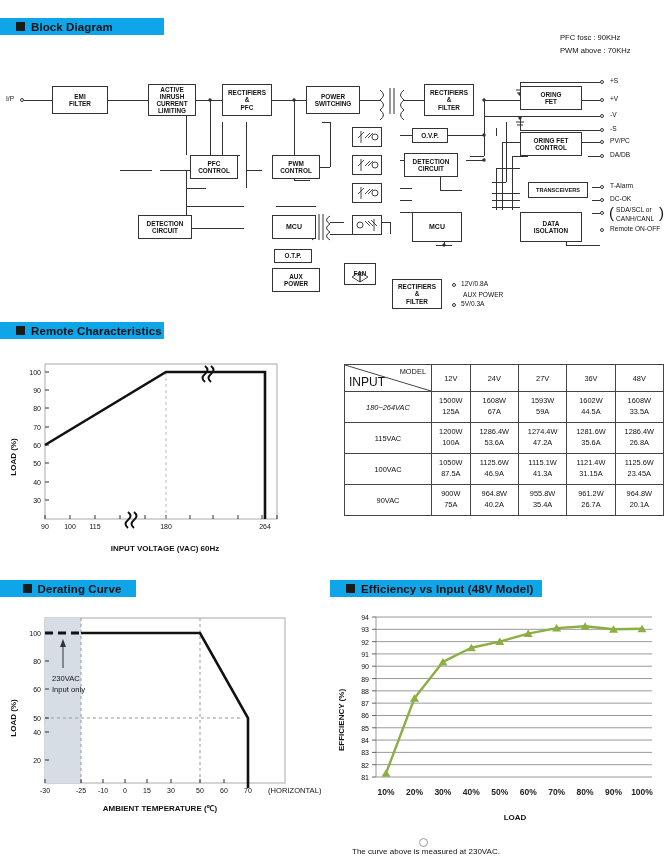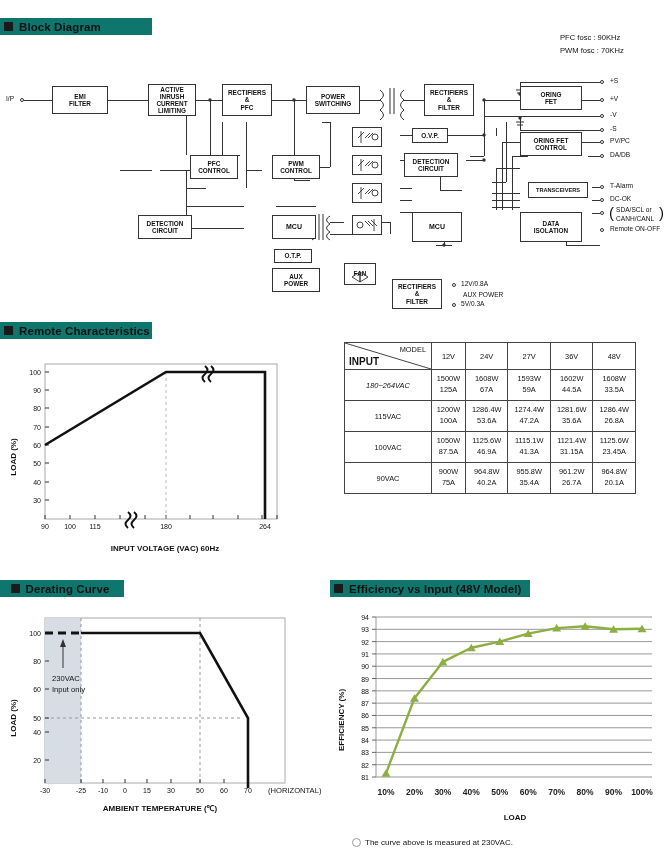--- a/index.html
+++ b/index.html
@@ -2,22 +2,22 @@
 <html><head>
 <meta charset="utf-8">
 <style>
   html,body{margin:0;padding:0;}
   body{
     width:670px;height:859px;background:#fff;
     font-family:"Liberation Sans", sans-serif;
     color:#111;position:relative;overflow:hidden;
   }
   .section-head{
-    position:absolute;height:17px;background:#0f766e;
-    display:flex;align-items:center;padding-left:4px;
+    position:absolute;height:17px;background:#0ea5e9;
+    display:flex;align-items:center;padding-left:16px;
   }
   .section-head .sq{
     width:9px;height:9px;background:#1a1a1a;margin-right:6px;flex:none;
   }
   .section-head .txt{
     font-size:11.5px;font-weight:bold;color:#111;letter-spacing:.1px;
     padding-right:8px;white-space:nowrap;
   }
   .blk{
     position:absolute;border:1px solid #333;background:#fff;
@@ -46,21 +46,21 @@
 </style>
 </head>
 <body>
 
 <div class="section-head" style="left:0;top:18px;width:148px;">
   <span class="sq"></span>
   <span class="txt">Block Diagram</span>
 </div>
 
 <div class="note" style="left:560px;top:33px;">PFC fosc : 90KHz</div>
-<div class="note" style="left:560px;top:46px;">PWM fosc : 70KHz</div>
+<div class="note" style="left:560px;top:46px;">PWM above : 70KHz</div>
 
 <div id="bd" style="position:absolute;left:0;top:60px;width:670px;height:260px;">
   <svg width="670" height="260">
     <g stroke="#333" stroke-width="1" fill="none" shape-rendering="crispEdges">
 
       <line x1="24" y1="40" x2="52" y2="40"></line>
       <line x1="108" y1="40" x2="148" y2="40"></line>
       <line x1="196" y1="40" x2="222" y2="40"></line>
       <line x1="272" y1="40" x2="306" y2="40"></line>
       <line x1="360" y1="40" x2="380" y2="40"></line>
@@ -352,26 +352,26 @@
   <g stroke="#111" stroke-width="2" fill="none">
     <path d="M128,160 q5,4 0,8 q-5,4 0,8"></path>
     <path d="M134,160 q5,4 0,8 q-5,4 0,8"></path>
     <path d="M205,14 q5,4 0,8 q-5,4 0,8"></path>
     <path d="M211,14 q5,4 0,8 q-5,4 0,8"></path>
   </g>
   <text class="axlabel" transform="translate(16,105) rotate(-90)" text-anchor="middle">LOAD (%)</text>
   <text class="axlabel" x="165" y="199" text-anchor="middle">INPUT VOLTAGE (VAC) 60Hz</text>
 </svg>
 
-<table class="spec" style="left:344px;top:342px;width:292px;">
+<table class="spec" style="left:344px;top:364px;width:320px;">
   <tbody>
       <tr>
     <td class="hd" style="height:26px;position:relative;width:86px;">
       <span style="position:absolute;right:5px;top:2px;font-size:7.4px;">MODEL</span>
-      <span style="position:absolute;left:4px;bottom:2px;font-size:10px;font-weight:bold;">INPUT</span>
+      <span style="position:absolute;left:4px;bottom:2px;font-size:12px;">INPUT</span>
       <svg style="position:absolute;left:0;top:0;" width="86" height="26">
             <line x1="0" y1="0" x2="86" y2="26" stroke="#444" stroke-width="1"></line>
           </svg>
     </td>
     <td class="hd">12V</td>
     <td class="hd">24V</td>
     <td class="hd">27V</td>
     <td class="hd">36V</td>
     <td class="hd">48V</td>
   </tr>
@@ -594,16 +594,16 @@
       <polygon points="193.72222222222223,32.11538461538453 202.72222222222223,32.11538461538453 198.22222222222223,24.615384615384528" fill="#8cae43"></polygon>
       <polygon points="222.16666666666666,26.57692307692315 231.16666666666666,26.57692307692315 226.66666666666666,19.07692307692315" fill="#8cae43"></polygon>
       <polygon points="250.6111111111111,24.730769230769226 259.6111111111111,24.730769230769226 255.1111111111111,17.230769230769226" fill="#8cae43"></polygon>
       <polygon points="279.05555555555554,27.807692307692292 288.05555555555554,27.807692307692292 283.55555555555554,20.307692307692292" fill="#8cae43"></polygon>
       <polygon points="307.5,27.192307692307736 316.5,27.192307692307736 312,19.692307692307736" fill="#8cae43"></polygon>
     </g>
   <text class="axlabel" transform="translate(14,115) rotate(-90)" text-anchor="middle">EFFICIENCY (%)</text>
   <text class="axlabel" x="185" y="215" text-anchor="middle">LOAD</text>
 </svg>
 
-<div class="footnote" style="left:352px;top:838px;">
+<div class="footnote" style="left:352px;top:838px;flex-direction:column;">
   <span class="ring"></span>
   <span>The curve above is measured at 230VAC.</span>
 </div>
 
 </body></html>

